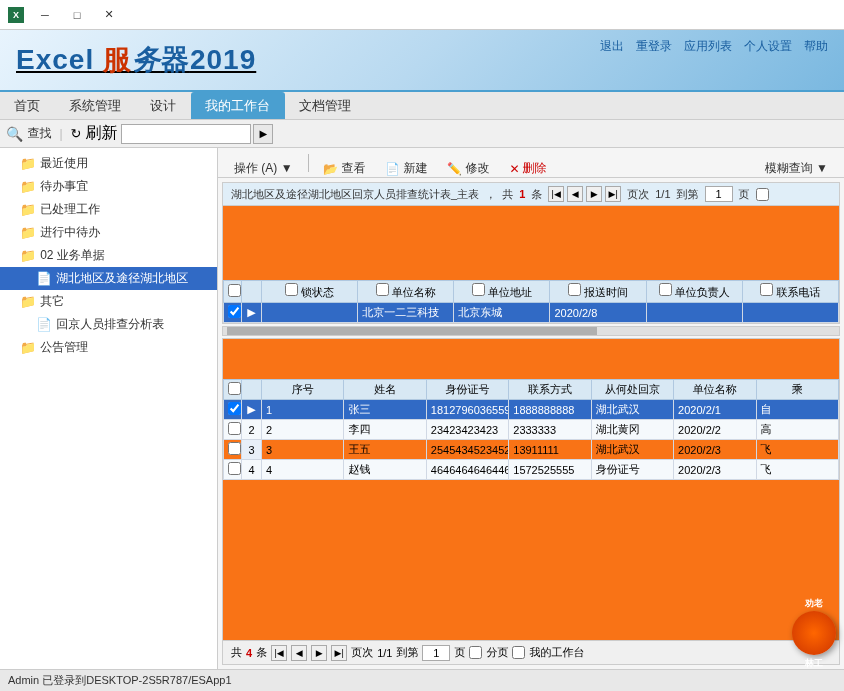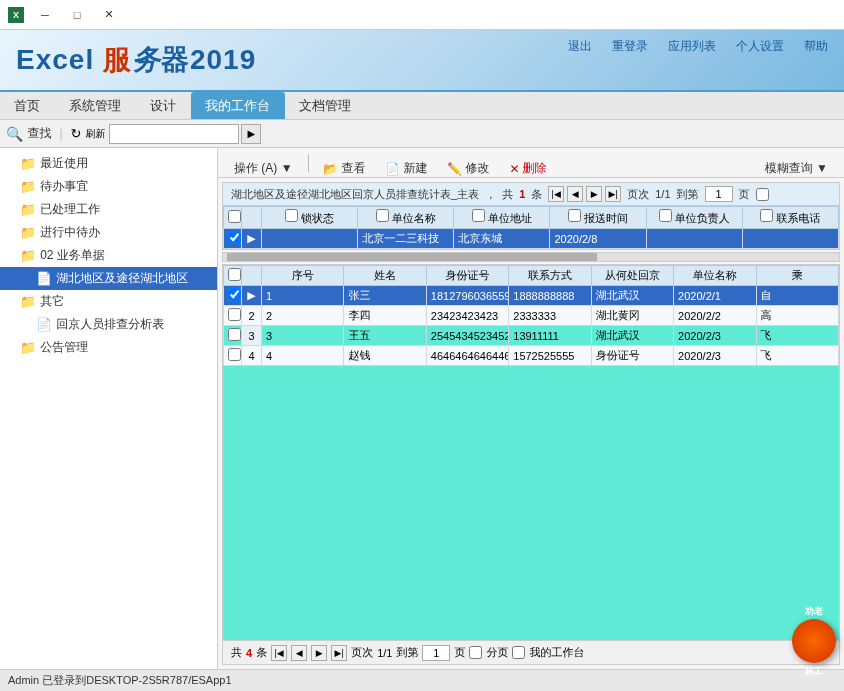--- a/index.html
+++ b/index.html
@@ -38,38 +38,39 @@
 
     
     #header {
       background: linear-gradient(135deg, #e8f4fd 0%, #b8d9f0 50%, #7ab8e0 100%);
       height: 62px;
       display: flex;
       align-items: center;
       padding: 0 16px;
       border-bottom: 2px solid #4a9fd0;
       position: relative;
+      text-decoration: underline;
     }
     #header .logo-text {
       font-size: 28px;
       font-weight: bold;
       color: #1a5fa0;
       letter-spacing: 1px;
     }
     #header .logo-text span { color: #cc3300; }
     #header-nav {
       position: absolute;
       top: 8px;
       right: 16px;
       display: flex;
       gap: 12px;
       font-size: 12px;
       color: #1a5fa0;
     }
-    #header-nav span { cursor: pointer; margin-left: 8px; }
+    #header-nav span { cursor: pointer; }
 
     
     #menu-bar {
       background: #e8e8e8;
       height: 28px;
       display: flex;
       align-items: stretch;
       border-bottom: 1px solid #ccc;
     }
     .menu-item {
@@ -173,26 +174,27 @@
     .fuzzy-query {
       margin-left: auto;
       display: flex;
       align-items: center;
       gap: 3px;
       font-size: 12px;
     }
 
     
     .table-panel {
-      background: #5eead4;
+      background: #f97316;
       border: 1px solid #ccc;
       margin: 4px;
       overflow: hidden;
       display: flex;
       flex-direction: column;
+      gap: 34px;
     }
     .panel-header {
       background: #e0eef8;
       padding: 3px 8px;
       font-size: 11px;
       color: #333;
       border-bottom: 1px solid #ccc;
       display: flex;
       align-items: center;
       gap: 6px;
@@ -237,38 +239,38 @@
     .data-table td {
       border: 1px solid #d0d8e4;
       padding: 2px 4px;
       white-space: nowrap;
       overflow: hidden;
     }
     .data-table tr:nth-child(even) td { background: #f5f9fc; }
     .data-table tr.selected td { background: #316ac5; color: white; }
     .data-table td.row-num { text-align: center; background: #e8eff8; width: 20px; }
     .data-table th.check-col, .data-table td.check-col { width: 18px; text-align: center; }
-    .table-scroll { overflow-x: auto; overflow-y: auto; }
+    .table-scroll { overflow-x: auto; overflow-y: auto; margin-top: 40px; }
 
     
     #status-bar {
       background: #e8e8e8;
       height: 22px;
       display: flex;
       align-items: center;
       padding: 0 8px;
       border-top: 1px solid #ccc;
       font-size: 11px;
       color: #333;
     }
 
     
     .float-badge {
       position: absolute;
-      bottom: 28px;
+      bottom: 36px;
       right: 8px;
       width: 44px;
       height: 44px;
       background: radial-gradient(circle, #ff6600, #cc3300);
       border-radius: 50%;
       display: flex;
       flex-direction: column;
       align-items: center;
       justify-content: center;
       color: white;
@@ -325,21 +327,21 @@
   <div class="menu-item">设计</div>
   <div class="menu-item active">我的工作台</div>
   <div class="menu-item">文档管理</div>
 </div>
 
 <div id="top-toolbar">
   <span style="font-size:14px;">🔍</span>
   <span style="font-size:12px;color:#333;">查找</span>
   <span style="margin:0 4px;color:#bbb;">|</span>
   <span style="font-size:13px;">↻</span>
-  <span style="font-size:10px;cursor:pointer;">刷新</span>
+  <span style="font-size:16px;cursor:pointer;">刷新</span>
   <div class="search-box">
     <input class="search-input" type="text" style="">
     <button class="search-btn">▶</button>
   </div>
 </div>
 
 <div id="main" style="height:calc(691px - 30px - 62px - 28px - 28px - 22px); display:flex;">
 
   <div id="sidebar">
     <div class="tree-item indent1">

